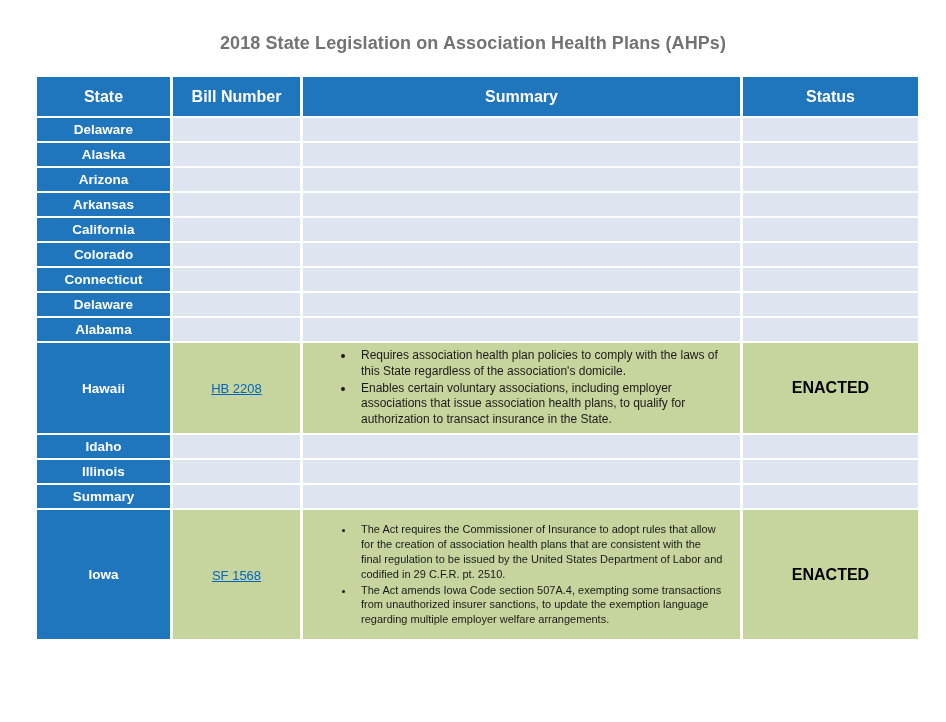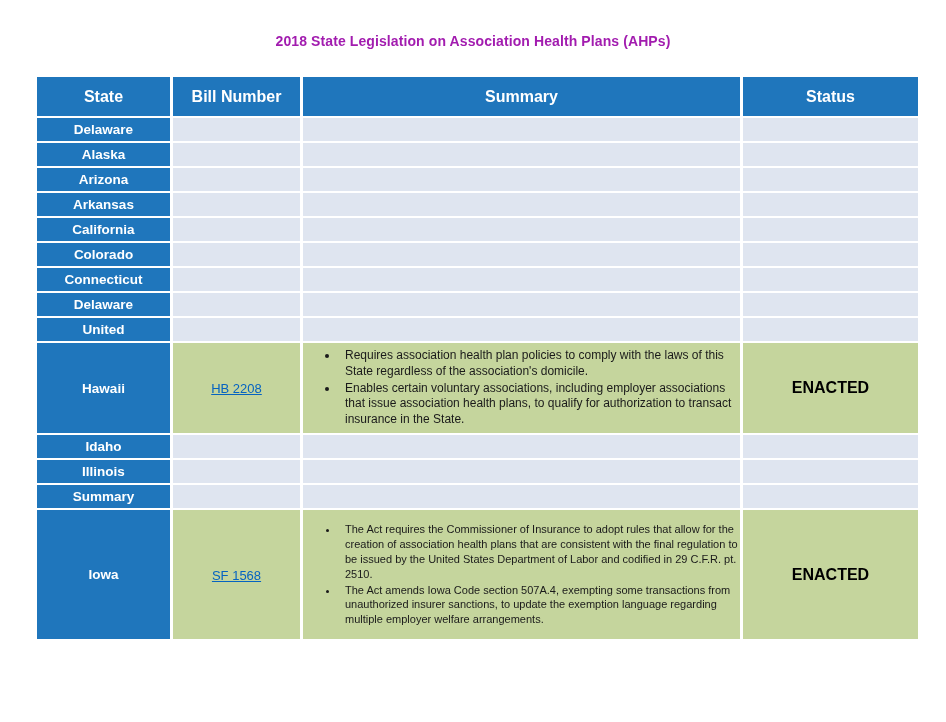--- a/index.html
+++ b/index.html
@@ -16,23 +16,23 @@
     width: 946px;
     height: 722px;
     background: #ffffff;
   }
   .page-title {
     position: absolute;
     top: 33px;
     left: 0;
     width: 946px;
     text-align: center;
-    font-size: 14px;
-    font-weight: bold;
-    color: #a21caf;
+    font-size: 18px;
+    font-weight: bold;
+    color: #737373;
     letter-spacing: 0.1px;
   }
   table.ahp-table {
     position: absolute;
     left: 34px;
     top: 75px;
     border-collapse: separate;
     border-spacing: 3px 2px;
     table-layout: fixed;
   }
@@ -76,21 +76,21 @@
     color: #000000;
   }
   ul.summary-list {
     margin: 5px 0;
     padding-left: 36px;
     text-align: left;
     color: var(--body_text, #1a1a1a);
     font-size: 12px;
     line-height: 1.32;
   }
-  ul.summary-list li { padding-left: 6px; margin: 1px 0; }
+  ul.summary-list li { padding-left: 6px; margin: 1px 16px; }
   tr.row-hawaii td { height: 87px; }
   tr.row-iowa td   { height: 129px; }
   tr.row-iowa ul.summary-list { font-size: 11px; line-height: 1.35; }
 </style>
 </head>
 <body>
 
 <div class="page">
   <div class="page-title">2018 State Legislation on Association Health Plans (AHPs)</div>
 
@@ -152,21 +152,21 @@
           <td class="summary-cell empty"></td>
           <td class="status-cell empty"></td>
         </tr>
         <tr class="row row-delaware">
           <td class="state-cell">Delaware</td>
           <td class="bill-cell empty"></td>
           <td class="summary-cell empty"></td>
           <td class="status-cell empty"></td>
         </tr>
         <tr class="row row-florida">
-          <td class="state-cell">United</td>
+          <td class="state-cell">Alabama</td>
           <td class="bill-cell empty"></td>
           <td class="summary-cell empty"></td>
           <td class="status-cell empty"></td>
         </tr>
         <tr class="row row-hawaii">
           <td class="state-cell">Hawaii</td>
           <td class="bill-cell filled"><a href="#" class="bill-link">HB 2208</a></td>
           <td class="summary-cell filled">
             <ul class="summary-list">
               <li>Requires association health plan policies to comply with the laws of this State regardless of the association's domicile.</li>

